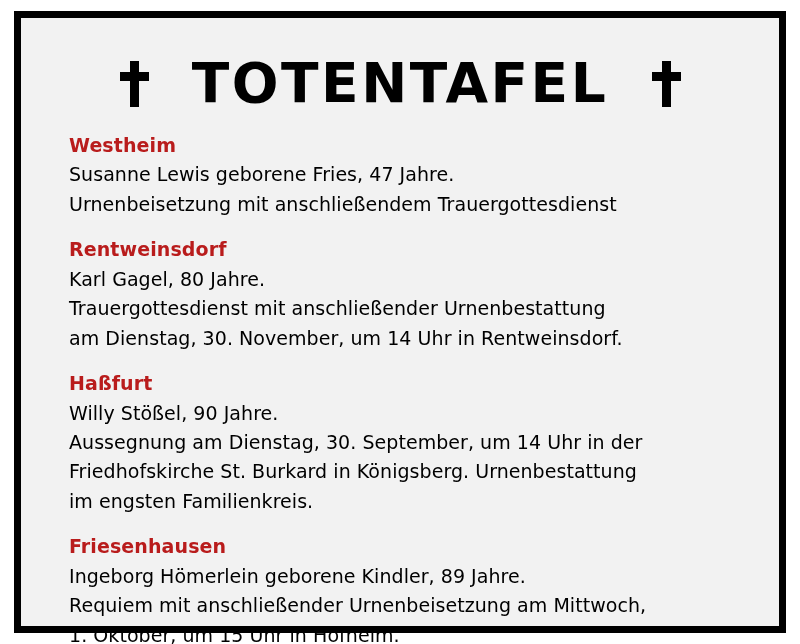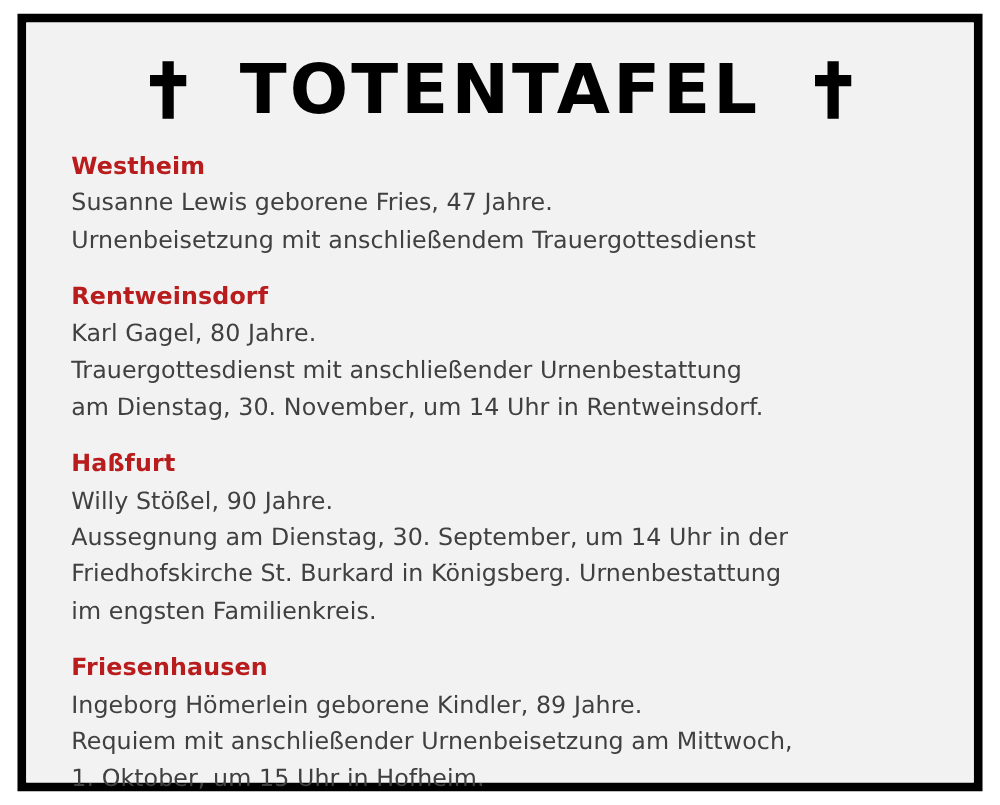--- a/index.html
+++ b/index.html
@@ -29,21 +29,21 @@
     border: 7px solid #000000;
     background: #f2f2f2;
   }
   .inner {
     position: absolute;
     left: 0;
     top: 0;
     right: 0;
     bottom: 0;
     background: #f2f2f2;
-    padding: 0;
+    padding: 12px;
   }
   .header {
     display: flex;
     align-items: center;
     justify-content: center;
     gap: 44px;
     padding-top: 26px;
     padding-bottom: 10px;
   }
   .cross {
@@ -91,21 +91,21 @@
   .place {
     font-size: 19px;
     font-weight: bold;
     color: #b91c1c;
     line-height: 1.55;
     letter-spacing: 0.1px;
   }
   .line {
     font-size: 19px;
     font-weight: normal;
-    color: #404040;
+    color: #000000;
     line-height: 1.55;
     letter-spacing: 0.05px;
   }
 </style>
 </head>
 <body>
 
 <div class="page">
   <div class="frame">
     <div class="inner">

